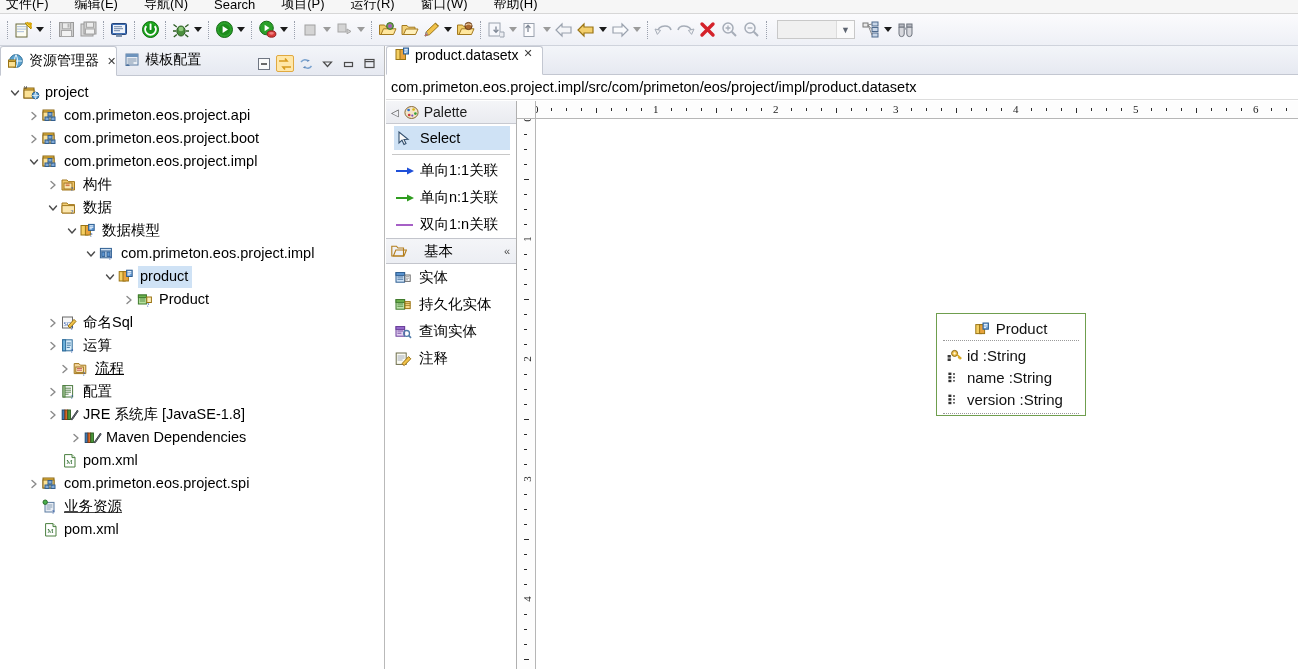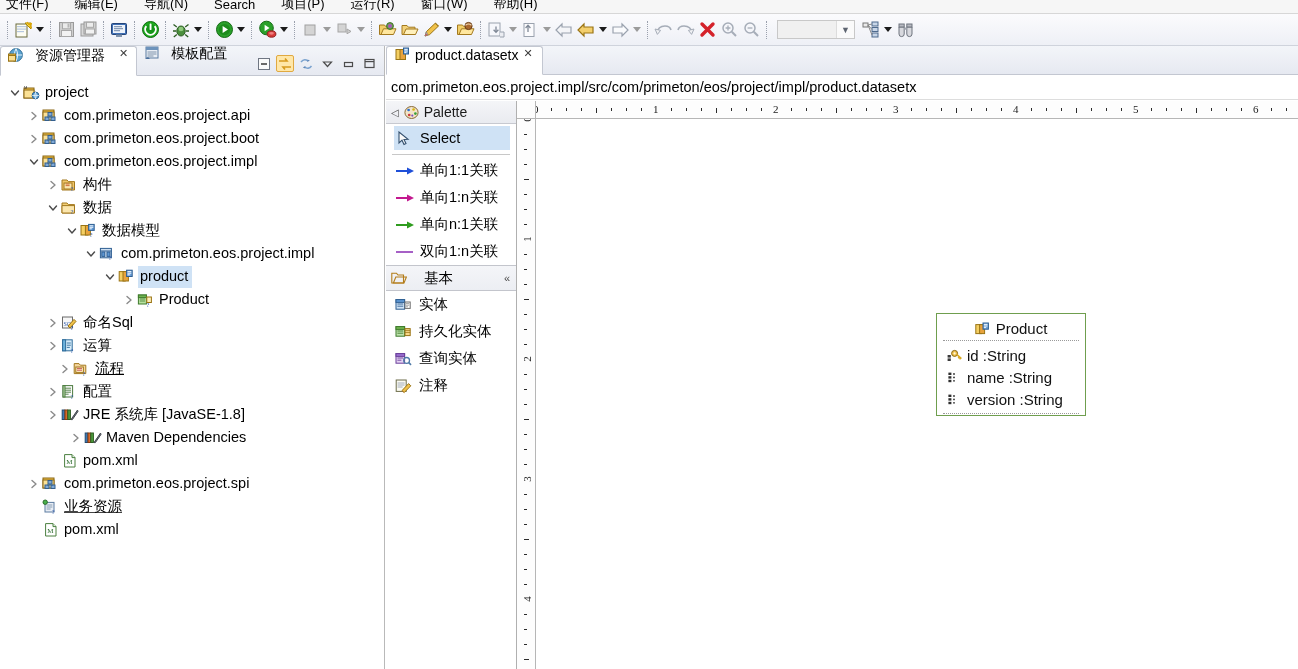--- a/index.html
+++ b/index.html
@@ -75,22 +75,22 @@
     background: #fff;
     border-right: 1px solid #b9b9b9;
   }
   .view-tabbar {
     position: relative; height: 30px;
     background: linear-gradient(#f3f5f9, #e6e9f1);
     border-bottom: 1px solid #c3c7d1;
     display: flex; align-items: flex-end;
   }
   .vtab {
-    height: 30px; display: flex; align-items: flex-start; gap: 11px;
-    padding: 0 8px 0 7px; font-size: 14px; color: #000;
+    height: 30px; display: flex; align-items: center; gap: 5px;
+    padding: 0 0 0 7px; font-size: 14px; color: #000;
     border-right: 1px solid transparent;
   }
   .vtab.active {
     background: #ffffff;
     border: 1px solid #c3c7d1;
     border-bottom: 1px solid #ffffff;
     border-top-left-radius: 3px; border-top-right-radius: 3px;
     margin-bottom: -1px;
   }
   .vtab .tabclose { font-size: 11px; color: #3b3b3b; margin-left: 3px; }
@@ -972,29 +972,20 @@
 
         <div id="palette-relations">
               <div class="pal-item">
                 <span class="pal-arrow">
                   <svg width="20" height="14" viewBox="0 0 20 14">
                     <path d="M1 7 H13" stroke="#1f4fd8" stroke-width="2"></path>
                     <path d="M12 3.4 L19 7 L12 10.6 Z" fill="#1f4fd8"></path>
                   </svg>
                 </span>
                 <span>单向1:1关联</span>
-              </div>
-              <div class="pal-item">
-                <span class="pal-arrow">
-                  <svg width="20" height="14" viewBox="0 0 20 14">
-                    <path d="M1 7 H13" stroke="#c3188f" stroke-width="2"></path>
-                    <path d="M12 3.4 L19 7 L12 10.6 Z" fill="#c3188f"></path>
-                  </svg>
-                </span>
-                <span>单向1:n关联</span>
               </div>
               <div class="pal-item">
                 <span class="pal-arrow">
                   <svg width="20" height="14" viewBox="0 0 20 14">
                     <path d="M1 7 H13" stroke="#2f9c1f" stroke-width="2"></path>
                     <path d="M12 3.4 L19 7 L12 10.6 Z" fill="#2f9c1f"></path>
                   </svg>
                 </span>
                 <span>单向n:1关联</span>
               </div>

